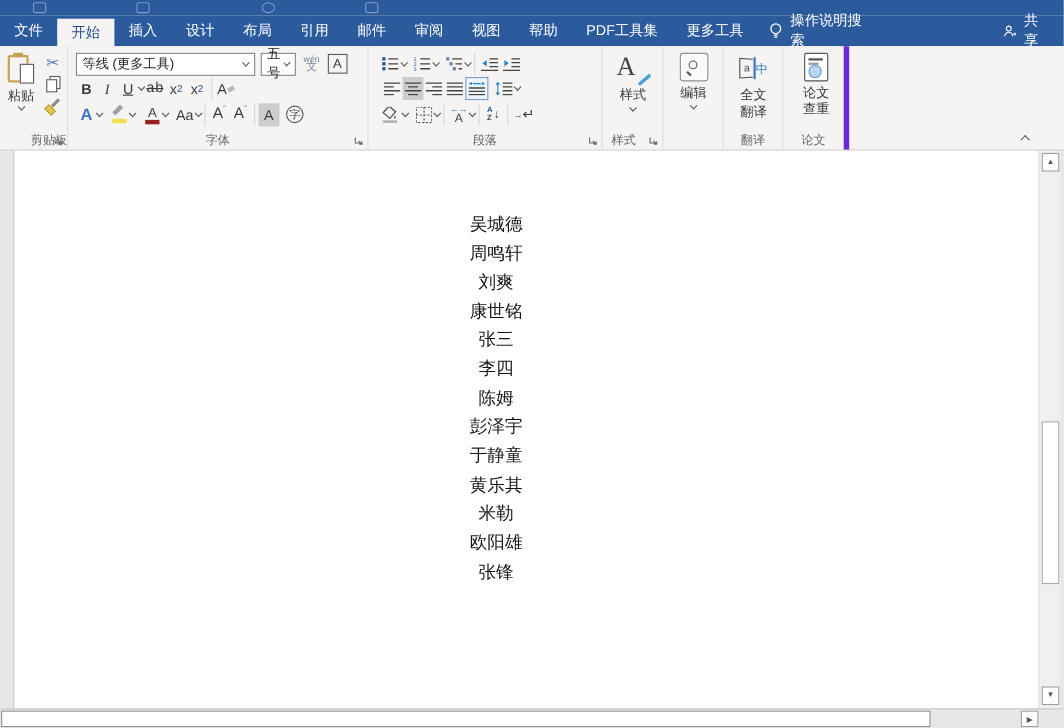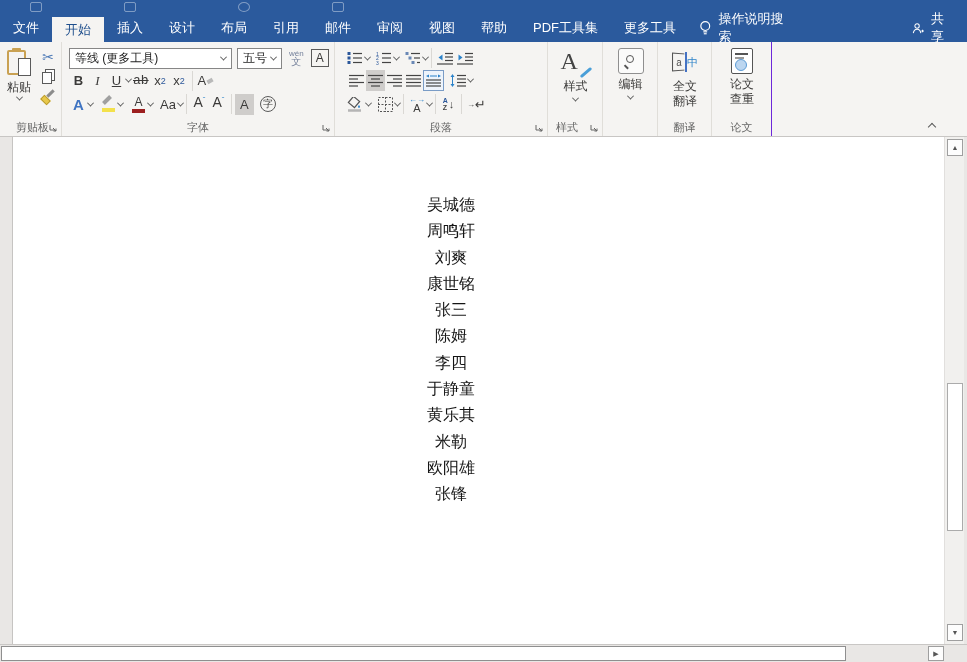--- a/index.html
+++ b/index.html
@@ -210,35 +210,35 @@
       <span class="icon-cut">✂</span>
       <span class="icon-copy">
           <i class="b"></i>
           <i class="f"></i>
         </span>
       <span class="icon-fp">
           <i class="h"></i>
           <i class="t"></i>
         </span>
     </div>
-    <div class="grp-label" style="justify-content:center; padding-left:4px;">
+    <div class="grp-label" style="justify-content:flex-end; padding-left:4px;">
       <span>剪贴板</span>
     </div>
     <svg class="launcher" width="10" height="10">
       <path d="M2 2 v5 h5 M5 5 l3 3 M8 5.5 v2.5 h-2.5" fill="none" stroke="#666" stroke-width="1"></path>
     </svg>
   </div>
 
   <div class="grp" id="grp-font">
     <div class="frow" style="height:27px; padding-top:5px;">
       <div class="combo" style="width:163px">
         <span>等线 (更多工具)</span>
         <span class="chev"></span>
       </div>
-      <div class="combo" style="width:45px; margin-left:5px">
+      <div class="combo" style="width:32px; margin-left:5px">
         <span>五号</span>
         <span class="chev"></span>
       </div>
       <div class="phonetic">
         <span class="py">wén</span>
         <span class="zi">文</span>
       </div>
       <div class="charborder">A</div>
     </div>
     <div class="frow" style="height:23px;">
@@ -514,21 +514,21 @@
         <span class="pa">a</span>
         <span class="pz">中</span>
       </span>
       <span class="lbl"><span>全文</span><br><span>翻译</span></span>
     </div>
     <div class="grp-label">
       <span>翻译</span>
     </div>
   </div>
 
-  <div class="grp" style="width:60px; border-right:1px solid #6d28d9">
+  <div class="grp" style="width:60px; border-right:5px solid #6d28d9">
     <div class="bigbtn" style="left:0; width:60px">
       <span class="paper-icon">
         <i class="l1"></i>
           <i class="l2"></i>
           <i class="mg"></i>
       </span>
       <span class="lbl"><span>论文</span><br><span>查重</span></span>
     </div>
     <div class="grp-label">
       <span>论文</span>
@@ -540,22 +540,23 @@
 </div>
 
 <div id="docarea" class="abs">
   <div id="page">
     <div id="names">
       <div>吴城德</div>
       <div>周鸣轩</div>
       <div>刘爽</div>
       <div>康世铭</div>
       <div>张三</div>
+      <div>李四</div>
       <div>陈姆</div>
-      <div>李四</div>
+      <div>彭泽宇</div>
       <div>于静童</div>
       <div>黄乐其</div>
       <div>米勒</div>
       <div>欧阳雄</div>
       <div>张锋</div>
     </div>
   </div>
 </div>
 
 <div id="vscroll" class="abs">

